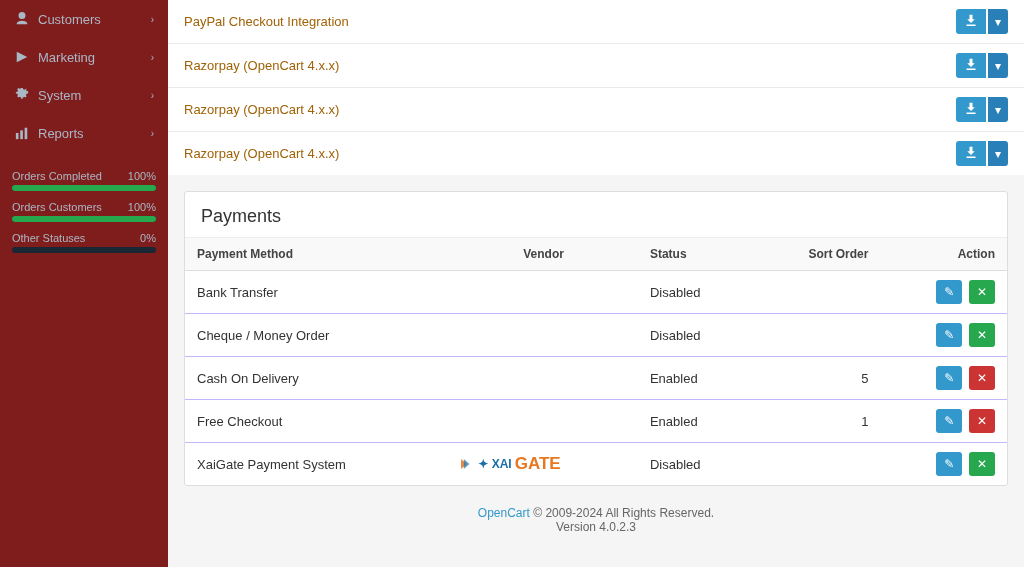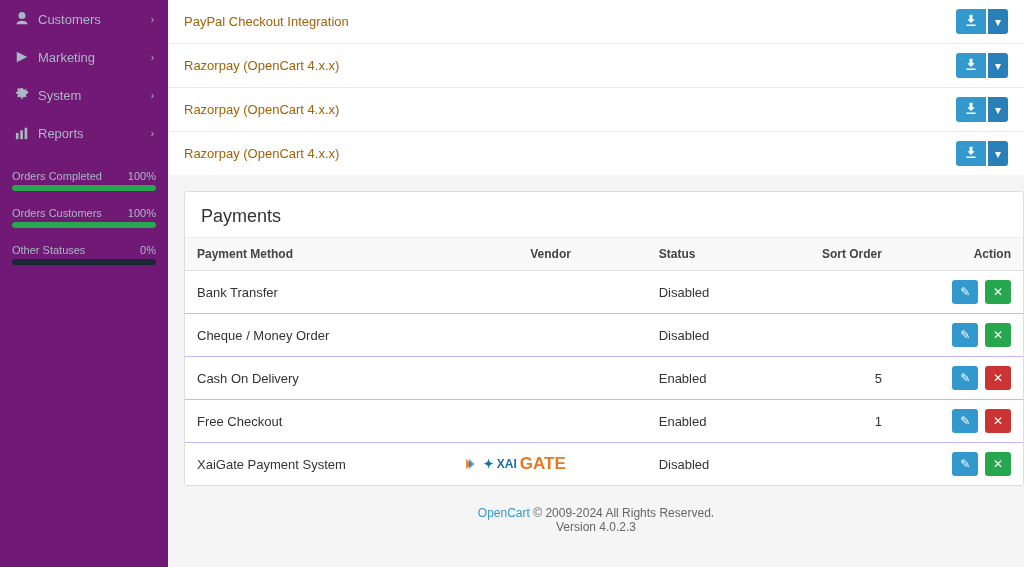--- a/index.html
+++ b/index.html
@@ -1,21 +1,21 @@
 <!DOCTYPE html>
 <html><head>
   <meta charset="utf-8">
   <style>
     * { box-sizing: border-box; margin: 0; padding: 0; }
     body { font-family: Arial, sans-serif; font-size: 13px; background: #f5f5f5; display: flex; height: 567px; overflow: hidden; }
 
     
     #sidebar {
       width: 168px;
-      background: #701a75;
+      background: #7f1d1d;
       color: #aab7c4;
       flex-shrink: 0;
       display: flex;
       flex-direction: column;
     }
     .sidebar-item {
       display: flex;
       align-items: center;
       padding: 11px 14px;
       cursor: pointer;
@@ -27,21 +27,21 @@
     .sidebar-icon { width: 16px; height: 16px; display: inline-flex; align-items: center; justify-content: center; }
     .sidebar-chevron { font-size: 10px; }
 
     
     .sidebar-stats {
       padding: 10px 12px;
       margin-top: 8px;
       font-size: 11px;
       color: #aab7c4;
     }
-    .stat-row { margin-bottom: 16px; }
+    .stat-row { margin-bottom: 10px; }
     .stat-label-row { display: flex; justify-content: space-between; margin-bottom: 3px; }
     .stat-bar-bg { background: #1a2735; height: 6px; border-radius: 3px; }
     .stat-bar-fill { height: 6px; border-radius: 3px; }
 
     
     #main {
       flex: 1;
       overflow-y: auto;
       background: #f5f5f5;
       padding: 0;
@@ -85,21 +85,21 @@
       border: none;
       padding: 5px 7px;
       cursor: pointer;
       font-size: 12px;
       border-radius: 0 3px 3px 0;
     }
 
     
     .payments-section {
       background: #fff;
-      margin: 16px 0 0 16px;
+      margin: 16px 16px 0 16px;
       border: 1px solid #ddd;
       border-radius: 3px;
     }
     .payments-header {
       padding: 14px 16px 10px 16px;
       font-size: 18px;
       font-weight: normal;
       color: #333;
       border-bottom: 1px solid #eee;
     }

